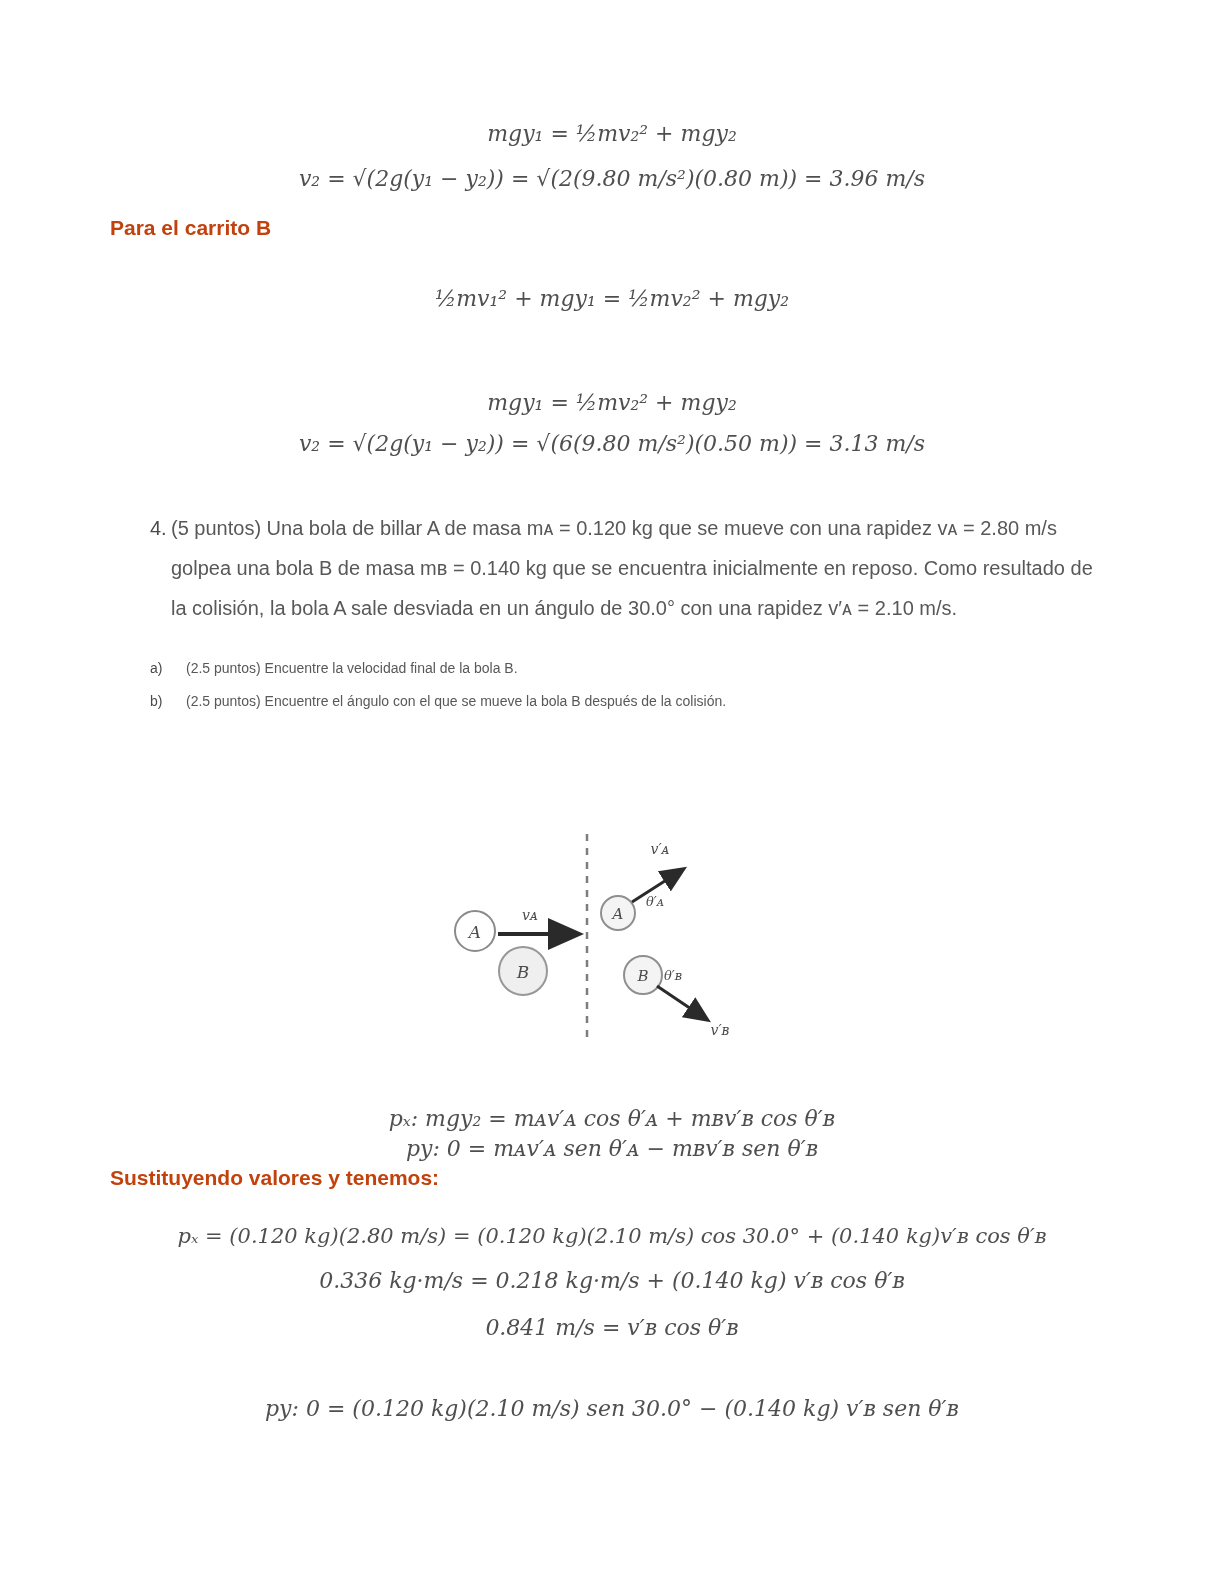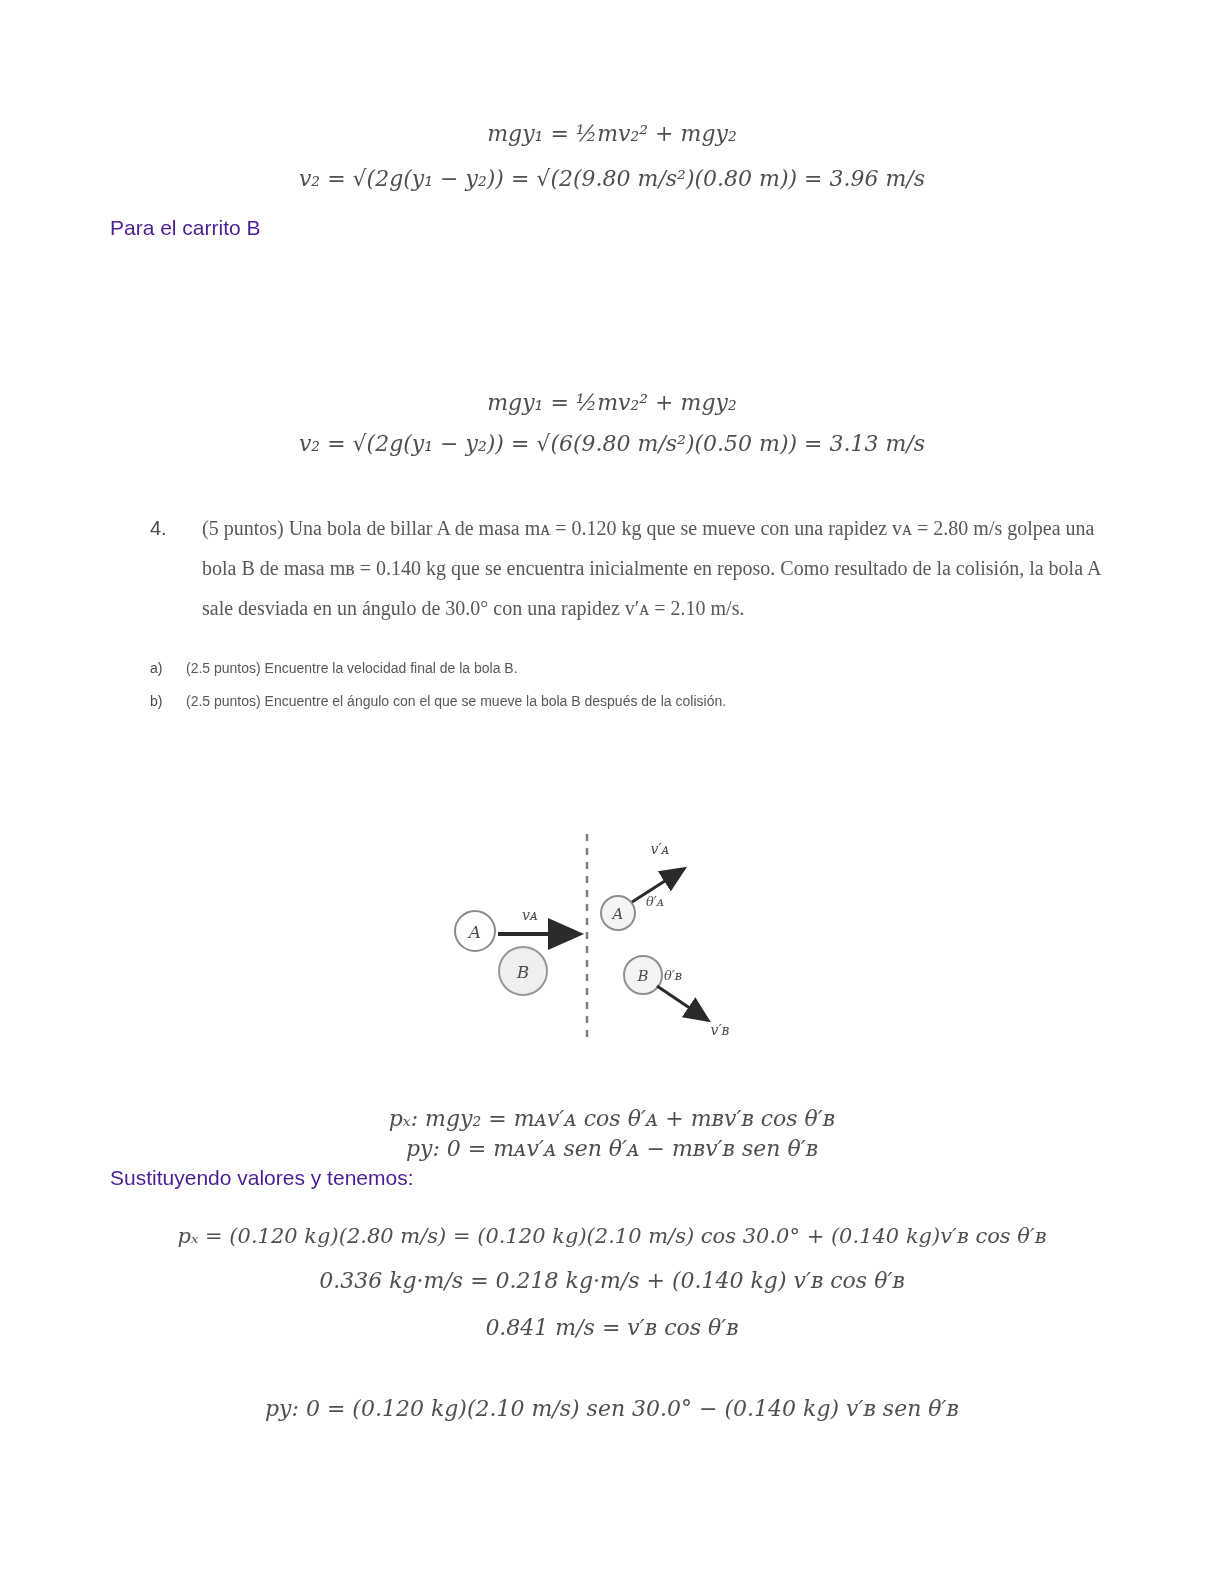--- a/index.html
+++ b/index.html
@@ -22,42 +22,42 @@
     font-family:"DejaVu Serif", serif;
     font-style:italic;
     font-size:22px;
     color:#4f4f4f;
     white-space:nowrap;
   }
   .lefttext{
     position:absolute;
     left:110px;
     font-size:21px;
-    color:#4c1d95;
+    color:#c2410c;
     white-space:nowrap;
+    font-weight:bold;
   }
   .problem{
     position:absolute;
     left:150px;
     width:960px;
     font-size:20px;
     line-height:40px;
     color:#585858;
   }
   .problem .marker{
     position:absolute;
     left:0;
     top:0;
     width:30px;
     color:#4a4a4a;
   }
   .problem .ptext{
     display:block;
-    margin-left:52px;
-    font-family:Liberation Serif, serif;
+    margin-left:21px;
   }
   .subitem{
     position:absolute;
     left:150px;
     width:1000px;
     font-size:14px;
     color:#585858;
     white-space:nowrap;
   }
   .subitem .marker{display:inline-block;width:36px;color:#4a4a4a;}
@@ -70,20 +70,21 @@
 </head>
 <body>
 
 <div id="doc">
 
   <div class="eq" style="top:121px;">mgy₁ = ½mv₂² + mgy₂</div>
   <div class="eq" style="top:166px;">v₂ = √(2g(y₁ − y₂)) = √(2(9.80 m/s²)(0.80 m)) = 3.96 m/s</div>
 
   <div class="lefttext" style="top:216px;">Para el carrito B</div>
 
+  <div class="eq" style="top:286px;">½mv₁² + mgy₁ = ½mv₂² + mgy₂</div>
   <div class="eq" style="top:390px;">mgy₁ = ½mv₂² + mgy₂</div>
   <div class="eq" style="top:431px;">v₂ = √(2g(y₁ − y₂)) = √(6(9.80 m/s²)(0.50 m)) = 3.13 m/s</div>
 
   <div class="problem" style="top:508px;">
     <span class="marker">4.</span>
     <span class="ptext">(5 puntos) Una bola de billar A de masa mᴀ = 0.120 kg que se mueve con una rapidez vᴀ = 2.80 m/s golpea una bola B de masa mʙ = 0.140 kg que se encuentra inicialmente en reposo. Como resultado de la colisión, la bola A sale desviada en un ángulo de 30.0° con una rapidez v′ᴀ = 2.10 m/s.</span>
   </div>
 
   <div class="subitem" style="top:660px;">
     <span class="marker">a)</span><span>(2.5 puntos) Encuentre la velocidad final de la bola B.</span>

